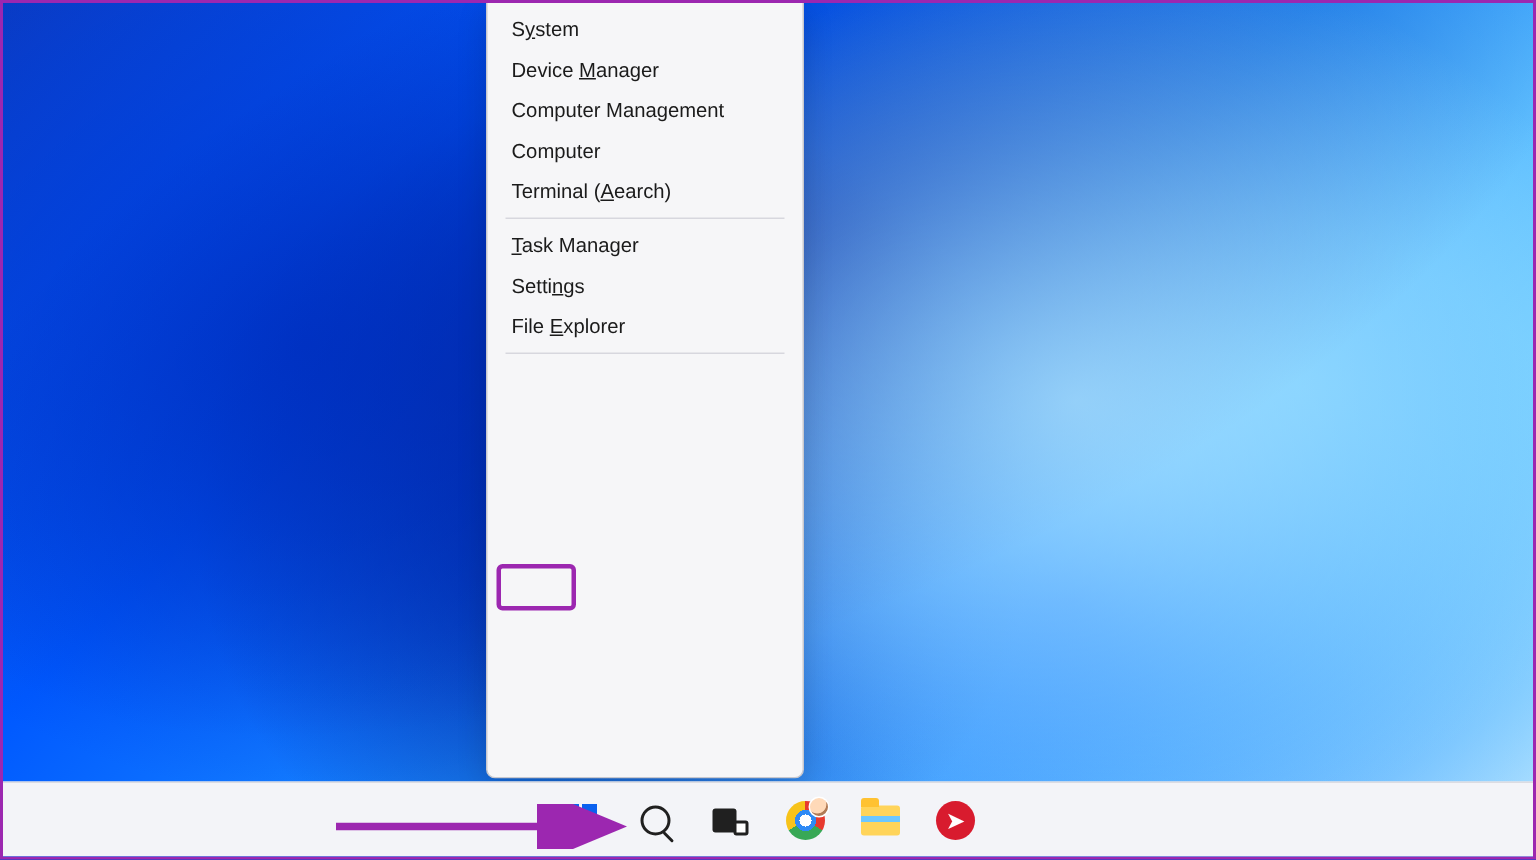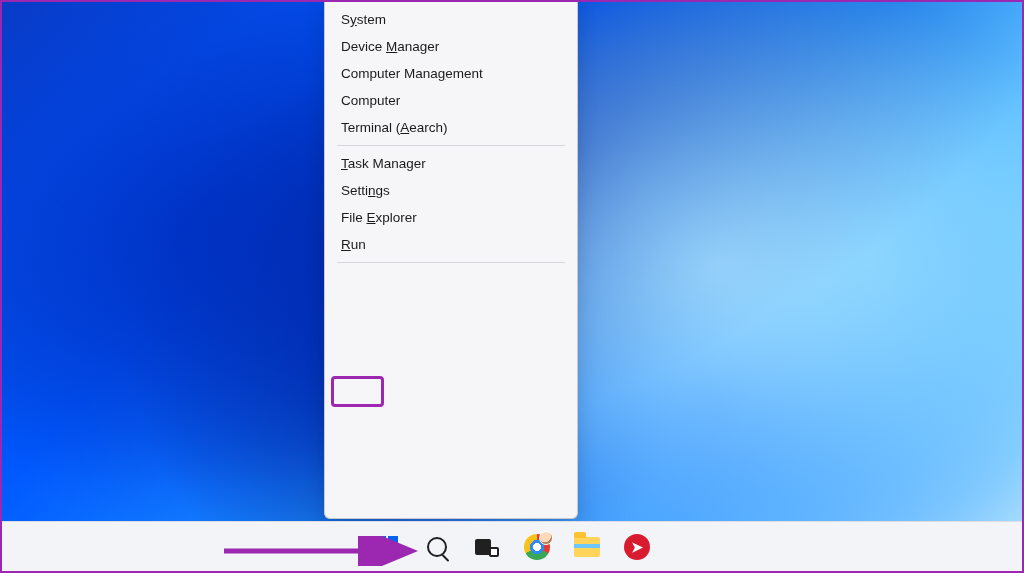--- a/index.html
+++ b/index.html
@@ -39,21 +39,21 @@
       width: 850px; height: 650px;
       right: -120px; top: -60px;
       background: radial-gradient(ellipse at center, rgba(180,230,255,0.7) 0%, rgba(180,230,255,0) 65%);
     }
 
     
     .context-menu {
       position: absolute;
       left: 322px;
       top: 0;
-      width: 254px;
+      width: 212px;
       bottom: 52px;
       background: #f6f6f8;
       border: 1px solid #c8c8ce;
       border-radius: 0 0 6px 6px;
       border-top: none;
       padding: 4px 0;
       box-shadow: 0 6px 20px rgba(0,0,0,0.15);
     }
     .menu-item {
       padding: 6px 16px;
@@ -210,23 +210,20 @@
 
   <div class="menu-item">
     <span class="menu-label"><span></span><u>T</u><span>ask Manager</span></span>
   </div>
   <div class="menu-item">
     <span class="menu-label"><span>Setti</span><u>n</u><span>gs</span></span>
   </div>
   <div class="menu-item">
     <span class="menu-label"><span>File </span><u>E</u><span>xplorer</span></span>
   </div>
-  <div class="menu-item">
-    <span class="menu-label"><span></span><u>R</u><span>un</span></span>
-  </div>
   <div class="menu-separator"></div>
 
 </div>
 
 <div class="highlight-box"></div>
 
 <div class="taskbar">
   <div class="taskbar-item">
     <svg class="start-svg" viewBox="0 0 24 24">
       <rect x="1" y="1" width="10" height="10" fill="#0a61ef"></rect>

